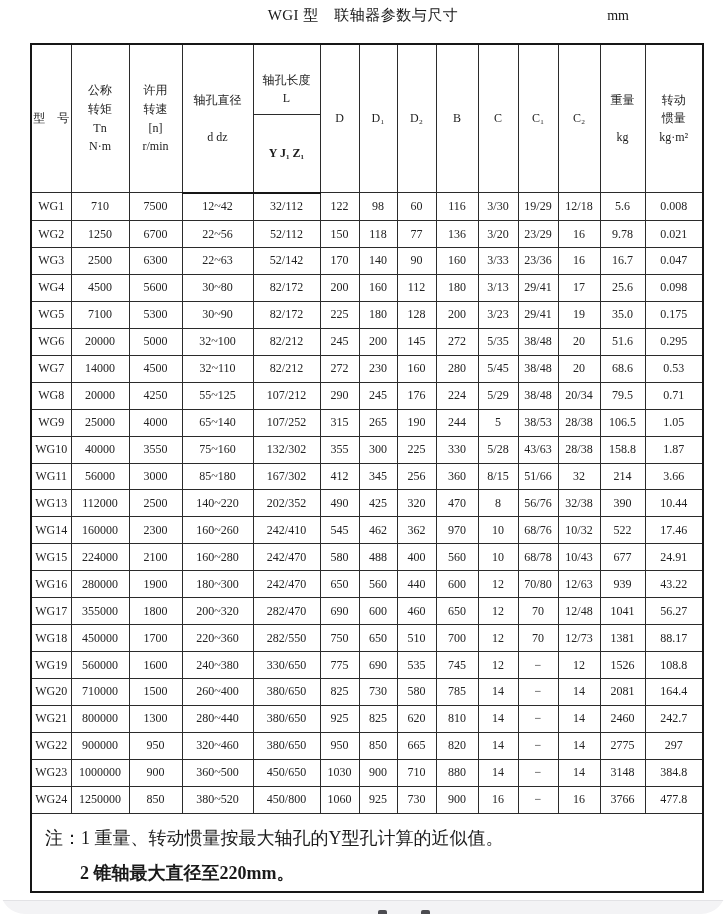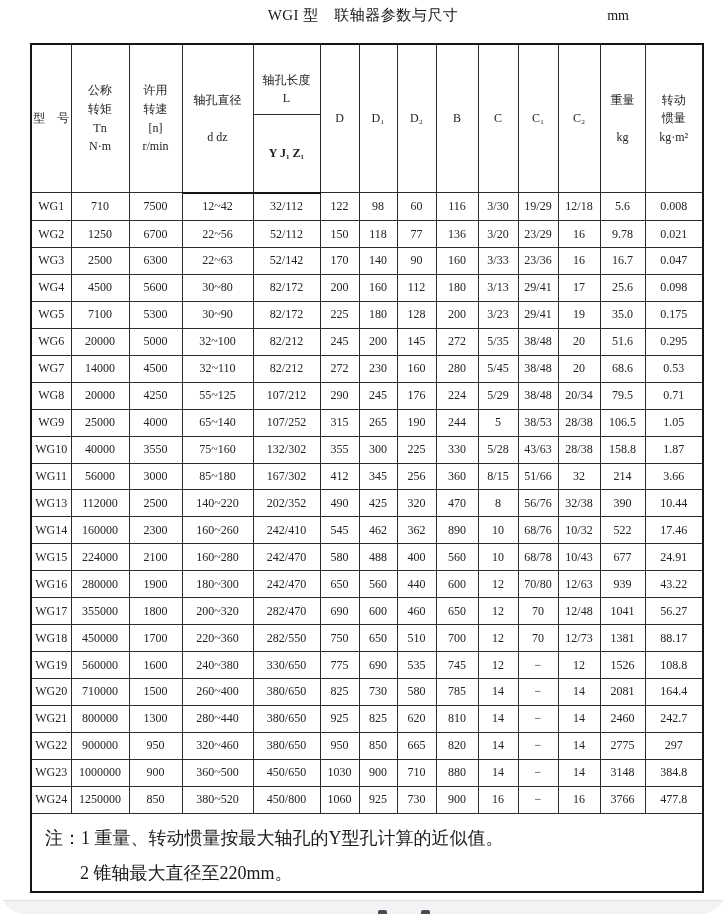--- a/index.html
+++ b/index.html
@@ -31,21 +31,21 @@
   .bl-top {
     height:50px; display:flex; align-items:center; justify-content:center;
     border-bottom:1px solid #2b2b2b; white-space:pre-line; line-height:1.5;
   }
   .bl-sub { height:40px; display:flex; align-items:center; justify-content:center;font-weight:bold; }
 
   td.notes-cell {
     text-align:left; vertical-align:top; padding:7px 6px 0 13px;
     font-size:18px; line-height:1.95; color:#1a1a1a;
   }
-  .note-line2 { padding-left:35px; }
+  .note-line2 { padding-left:35px;font-weight:bold; }
 
   .bottom-strip {
     position:absolute; left:0; bottom:0; width:726px; height:13px;
     background:#f3f3f5; border-top:1px solid #e2e2e5;
   }
   .cutoff-glyph {
     position:absolute; bottom:0; width:9px; height:4px;
     background:#4b4b50; border-radius:2px 2px 0 0;
   }
   .cutoff-glyph.g1 { left:378px; }
@@ -307,21 +307,21 @@
         </tr>
         <tr>
           <td>WG14</td>
           <td>160000</td>
           <td>2300</td>
           <td>160~260</td>
           <td>242/410</td>
           <td>545</td>
           <td>462</td>
           <td>362</td>
-          <td>890</td>
+          <td>970</td>
           <td>10</td>
           <td>68/76</td>
           <td>10/32</td>
           <td>522</td>
           <td>17.46</td>
         </tr>
         <tr>
           <td>WG15</td>
           <td>224000</td>
           <td>2100</td>

